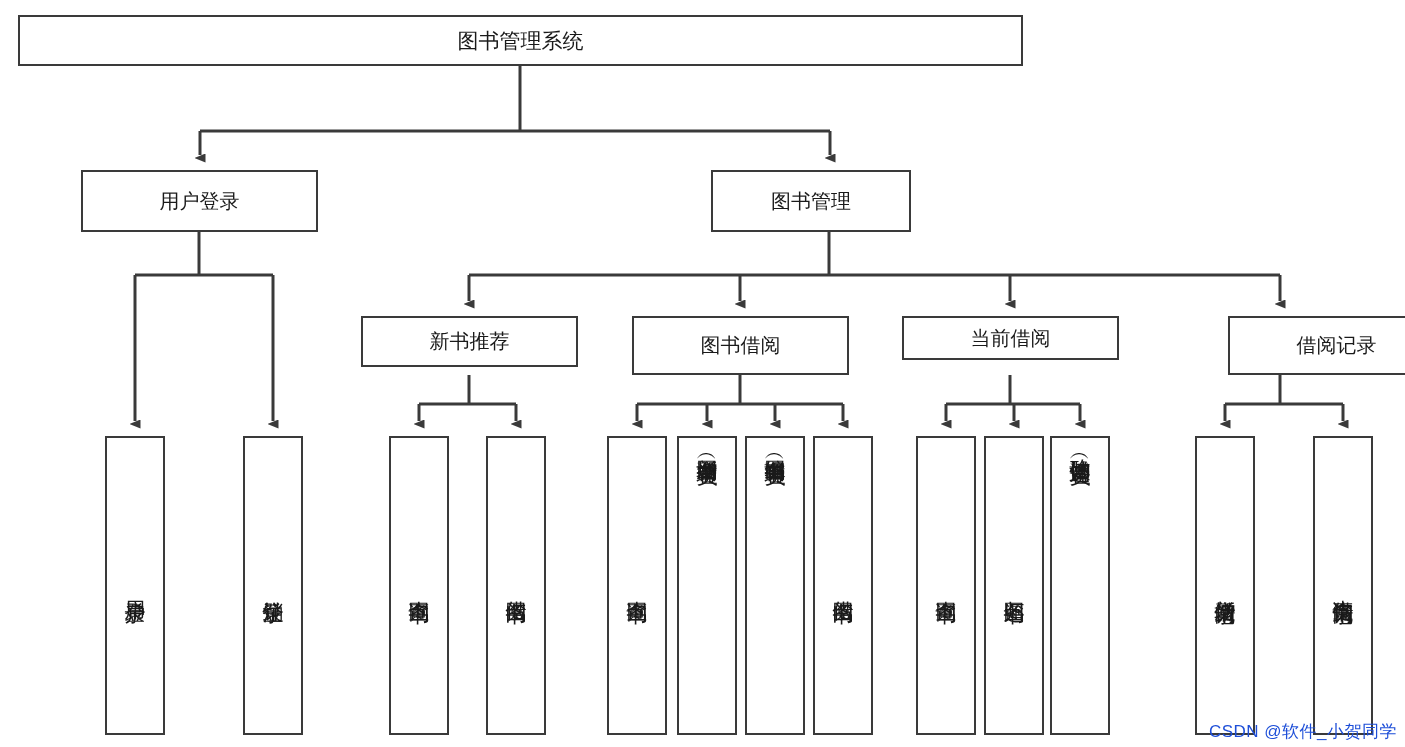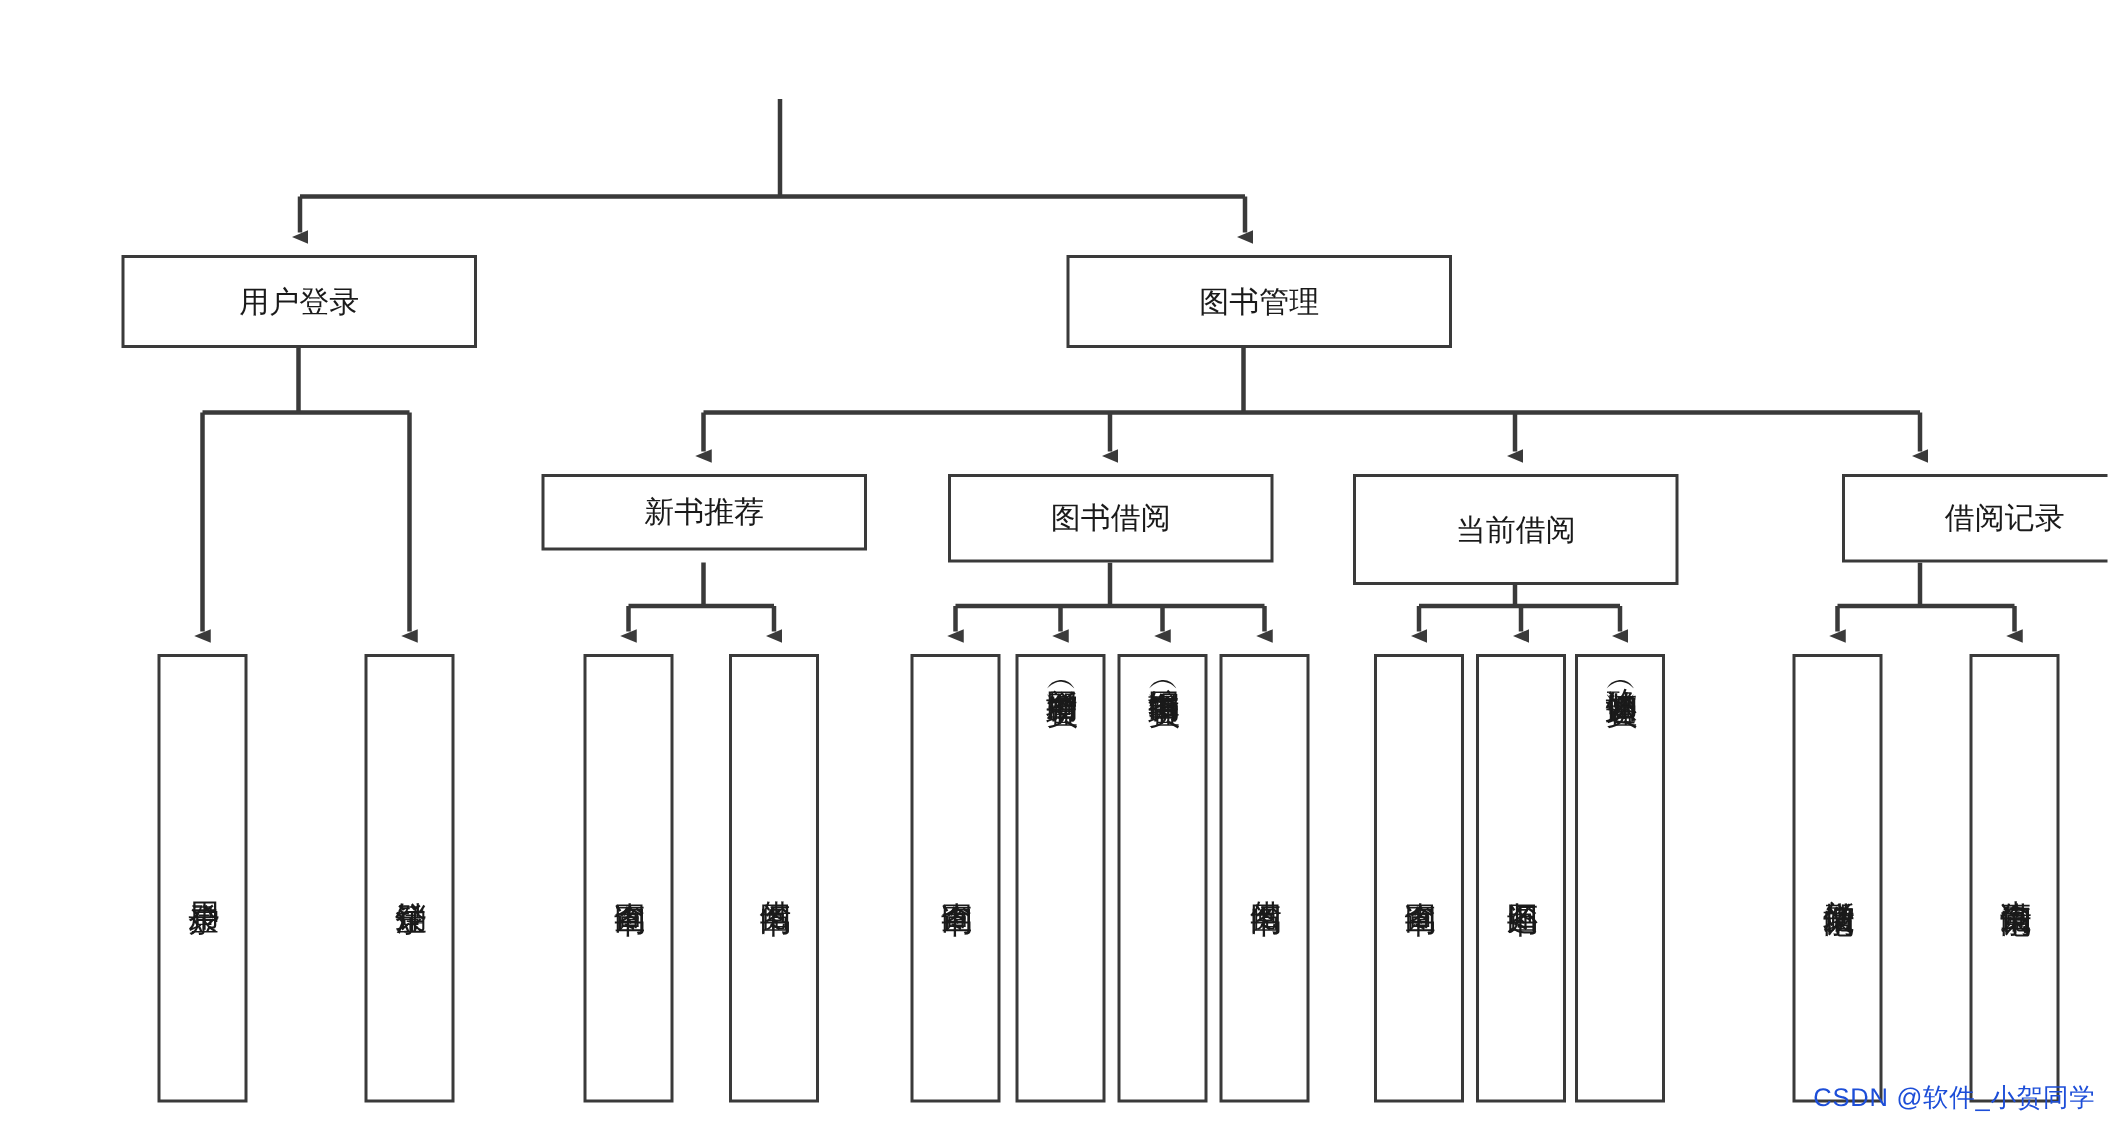--- a/index.html
+++ b/index.html
@@ -103,35 +103,38 @@
       <path d="M1014,404 L1014,421" marker-end="url(#arrow)"></path>
       <path d="M1080,404 L1080,421" marker-end="url(#arrow)"></path>
 
       <path d="M1280,375 L1280,404"></path>
       <path d="M1225,404 L1343,404"></path>
       <path d="M1225,404 L1225,421" marker-end="url(#arrow)"></path>
       <path d="M1343,404 L1343,421" marker-end="url(#arrow)"></path>
     </g>
   </svg>
 
+  <div class="node root" style="left:18px;top:15px;width:1005px;height:51px;">
+    <span>图书管理系统</span>
+  </div>
 
   <div class="node lvl1" style="left:81px;top:170px;width:237px;height:62px;">
     <span>用户登录</span>
   </div>
-  <div class="node lvl1" style="left:711px;top:170px;width:257px;height:62px;">
+  <div class="node lvl1" style="left:711px;top:170px;width:200px;height:62px;">
     <span>图书管理</span>
   </div>
 
   <div class="node lvl2" style="left:361px;top:316px;width:217px;height:51px;">
     <span>新书推荐</span>
   </div>
   <div class="node lvl2" style="left:632px;top:316px;width:217px;height:59px;">
     <span>图书借阅</span>
   </div>
-  <div class="node lvl2" style="left:902px;top:316px;width:217px;height:74px;">
+  <div class="node lvl2" style="left:902px;top:316px;width:217px;height:44px;">
     <span>当前借阅</span>
   </div>
   <div class="node lvl2" style="left:1228px;top:316px;width:217px;height:59px;">
     <span>借阅记录</span>
   </div>
 
   <div class="node leaf center" style="left:105px;top:436px;width:60px;height:299px;">
     <span class="vtext">用户登录</span>
   </div>
   <div class="node leaf center" style="left:243px;top:436px;width:60px;height:299px;">

